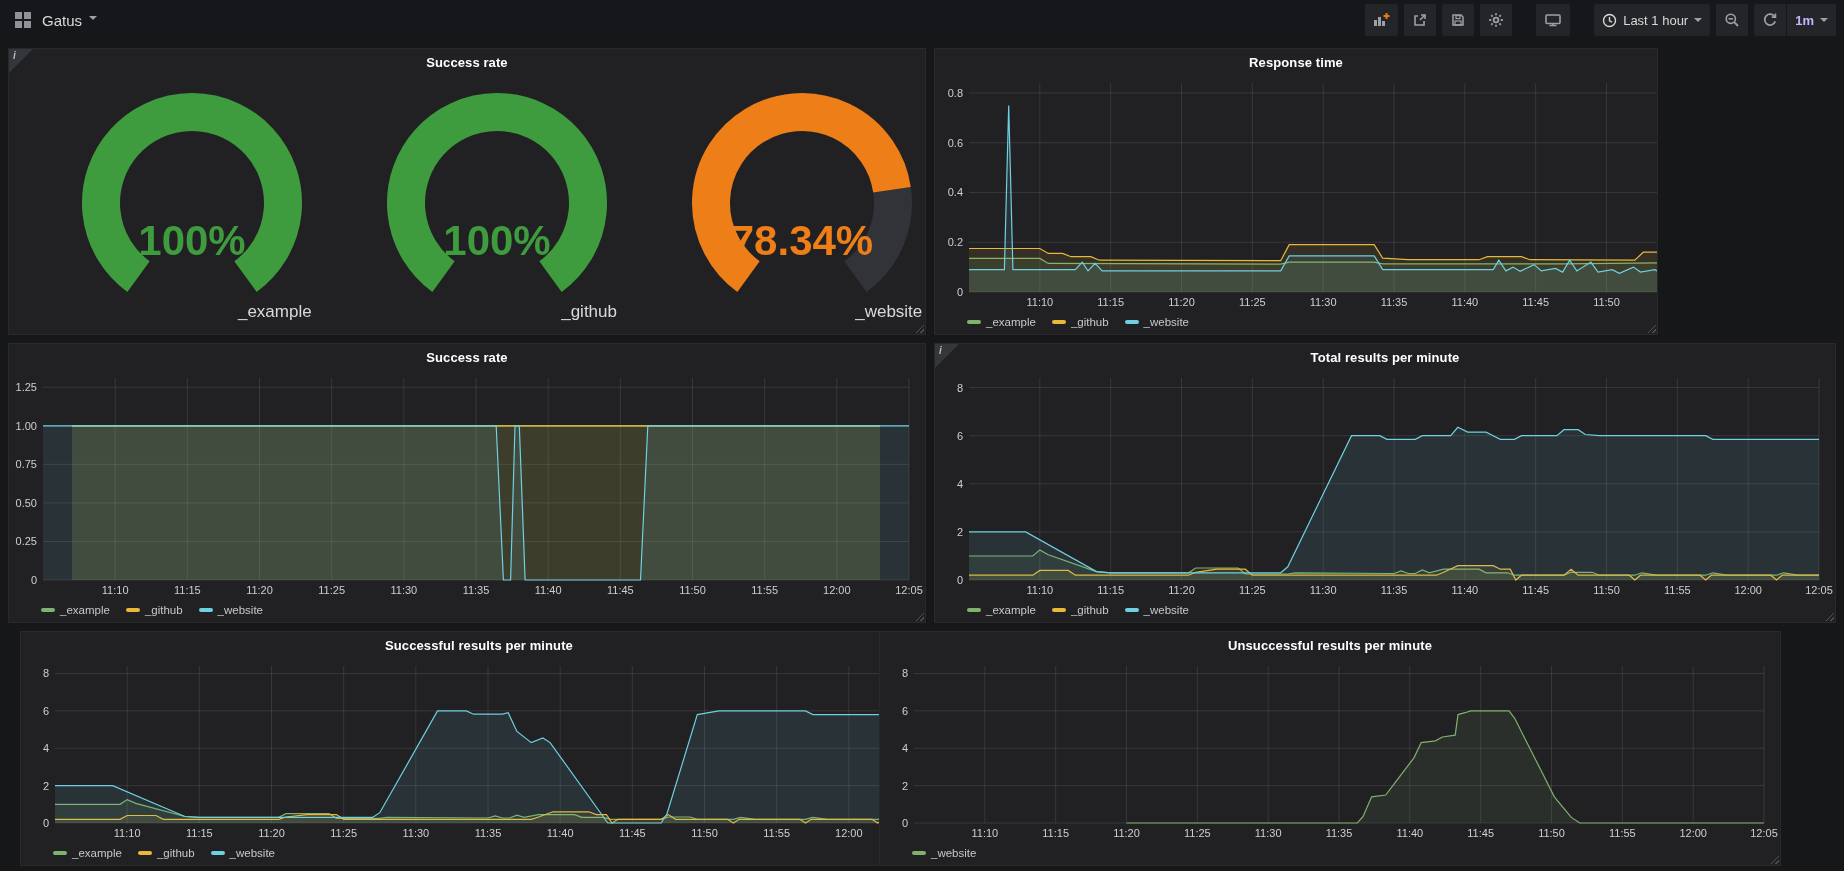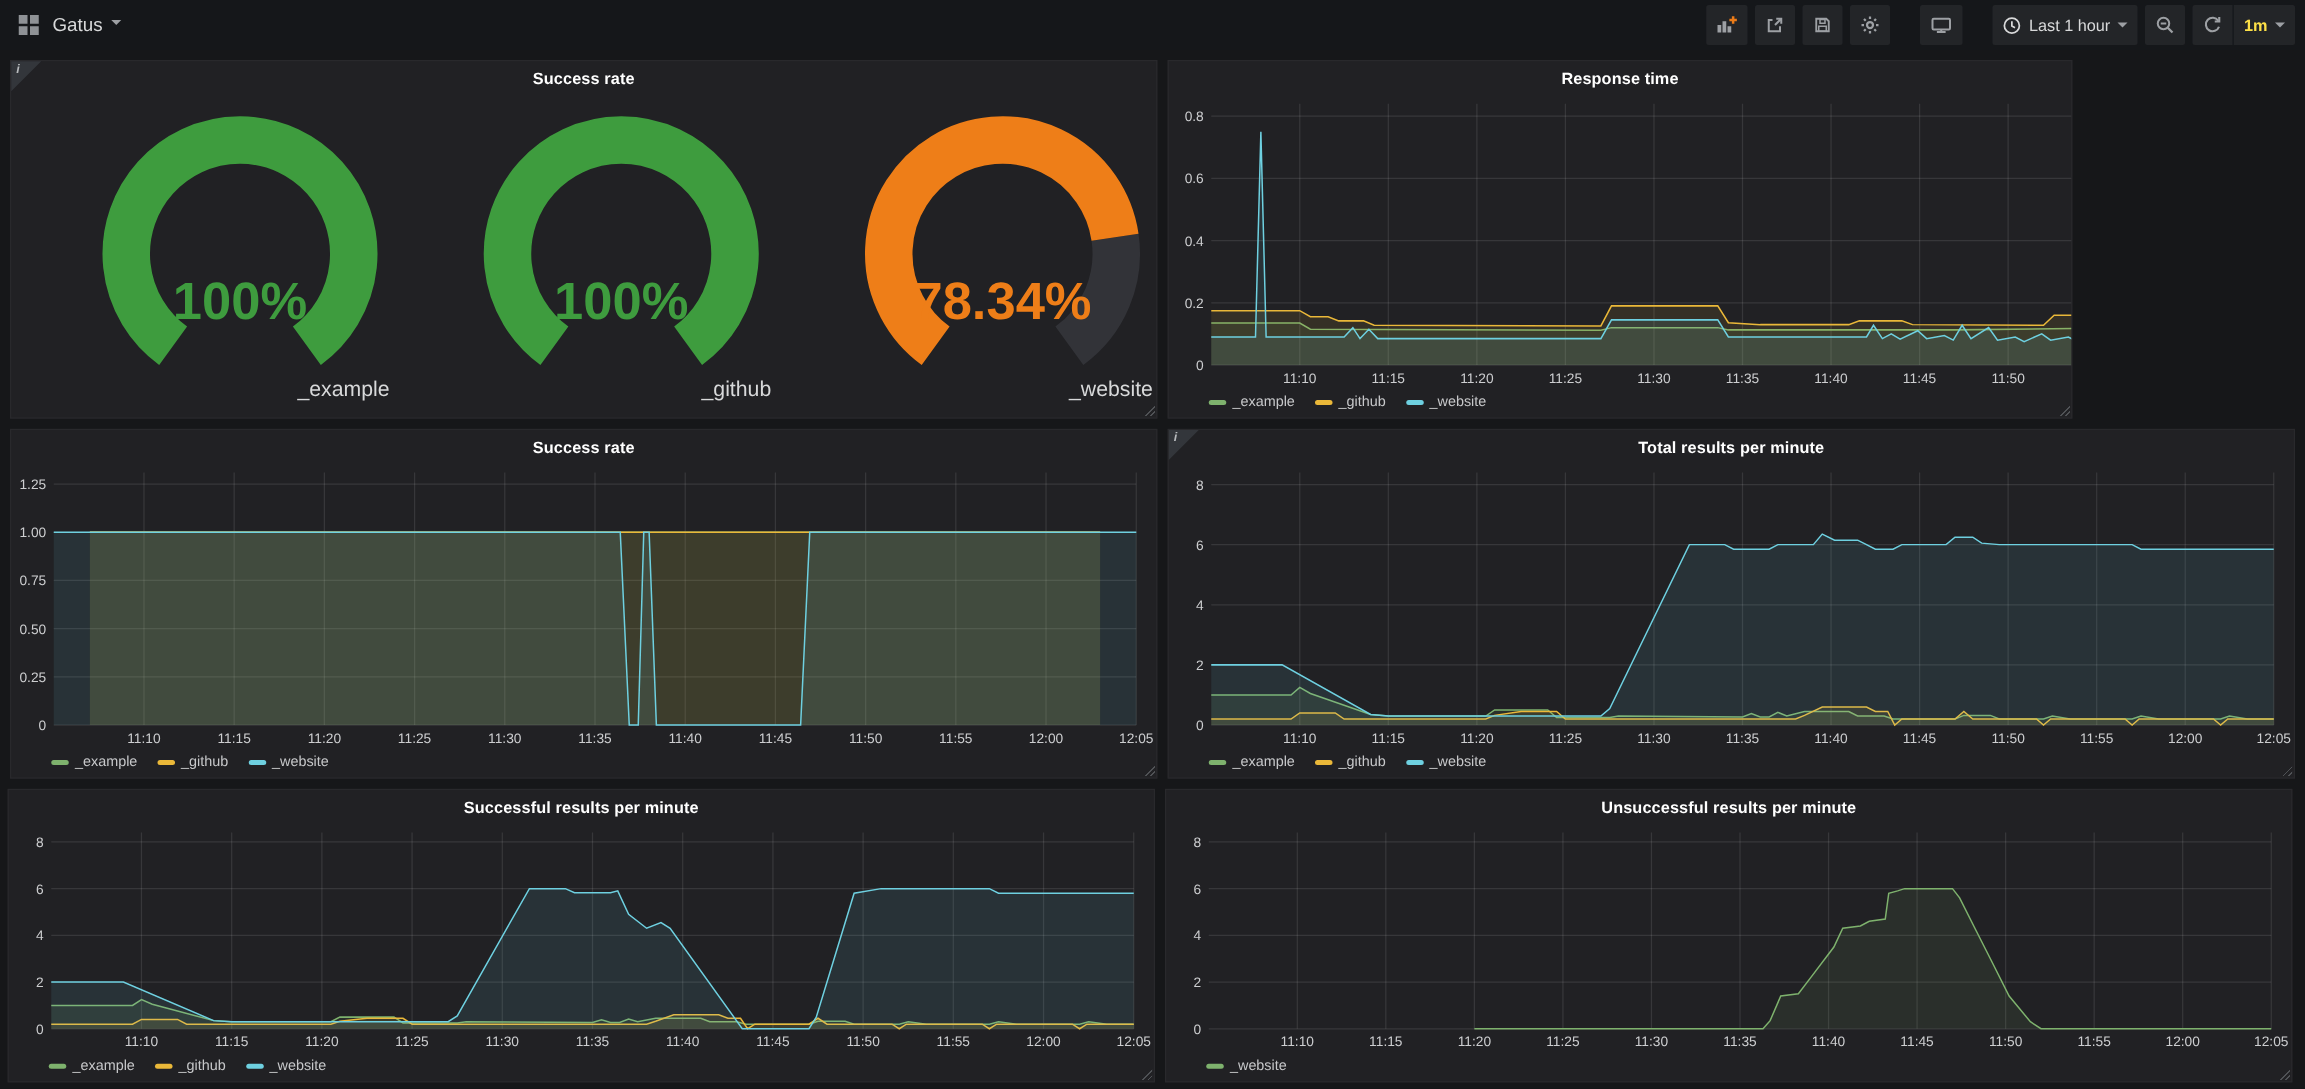--- a/index.html
+++ b/index.html
@@ -25,22 +25,22 @@
   .refresh-group .nav-btn{border-radius:2px 0 0 2px}
   .refresh-group .nav-btn.interval{border-radius:0 2px 2px 0}
   .interval .btn-text{font-weight:600}
   
   .panel{position:absolute;background:#212124;border:1px solid rgba(255,255,255,0.04);
     box-sizing:border-box;display:flex;flex-direction:column}
   .p1{left:8px;top:48px;width:918px;height:287px}
   .p2{left:934px;top:48px;width:724px;height:287px}
   .p3{left:8px;top:343px;width:918px;height:280px}
   .p4{left:934px;top:343px;width:902px;height:280px}
-  .p5{left:6px;top:631px;width:918px;height:235px}
-  .p6{left:932px;top:631px;width:902px;height:235px}
+  .p5{left:20px;top:631px;width:918px;height:235px}
+  .p6{left:879px;top:631px;width:902px;height:235px}
   .panel-header{height:26px;flex:0 0 26px;display:flex;align-items:center;justify-content:center;
     color:#ffffff;font-size:13px;font-weight:700;cursor:pointer;letter-spacing:.1px}
   .chart-area{flex:1 1 auto;position:relative;overflow:hidden}
   .legend{flex:0 0 24px;display:flex;align-items:center;gap:16px;padding-left:32px;overflow:hidden}
   .legend-item{display:flex;align-items:center;gap:5px;cursor:pointer}
   .legend-swatch{width:14px;height:4px;border-radius:2px}
   .legend-label{color:#c7c8ca;font-size:11.5px}
   .info-corner{position:absolute;top:0;left:0;width:0;height:0;
     border-top:24px solid #33363b;border-right:24px solid transparent;z-index:3}
   .info-corner span{position:absolute;top:-23px;left:4px;color:#b7babd;font-size:10px;font-weight:700;font-style:italic}
@@ -126,21 +126,21 @@
       </svg>
     </button>
     <span class="refresh-group">
       <button class="nav-btn">
         <svg width="16" height="16" viewBox="0 0 16 16">
           <path d="M13.2 9.4 A5.4 5.4 0 1 1 12.6 4.6" stroke="#9da0a4" stroke-width="1.7" fill="none"></path>
           <path d="M13.4 1.6 L13.4 5.2 L9.8 5.2" stroke="#9da0a4" stroke-width="1.7" fill="none"></path>
         </svg>
       </button>
       <button class="nav-btn interval">
-        <span class="btn-text" style="color:#fde047">1m</span>
+        <span class="btn-text" style="color:#c4b5fd">1m</span>
         <span class="caret"></span>
       </button>
     </span>
   </div>
 </div>
 
 <div class="panel p1">
   <div class="panel-header">Success rate</div>
   <div class="gauges-row">
       <div class="gauge-cell">

